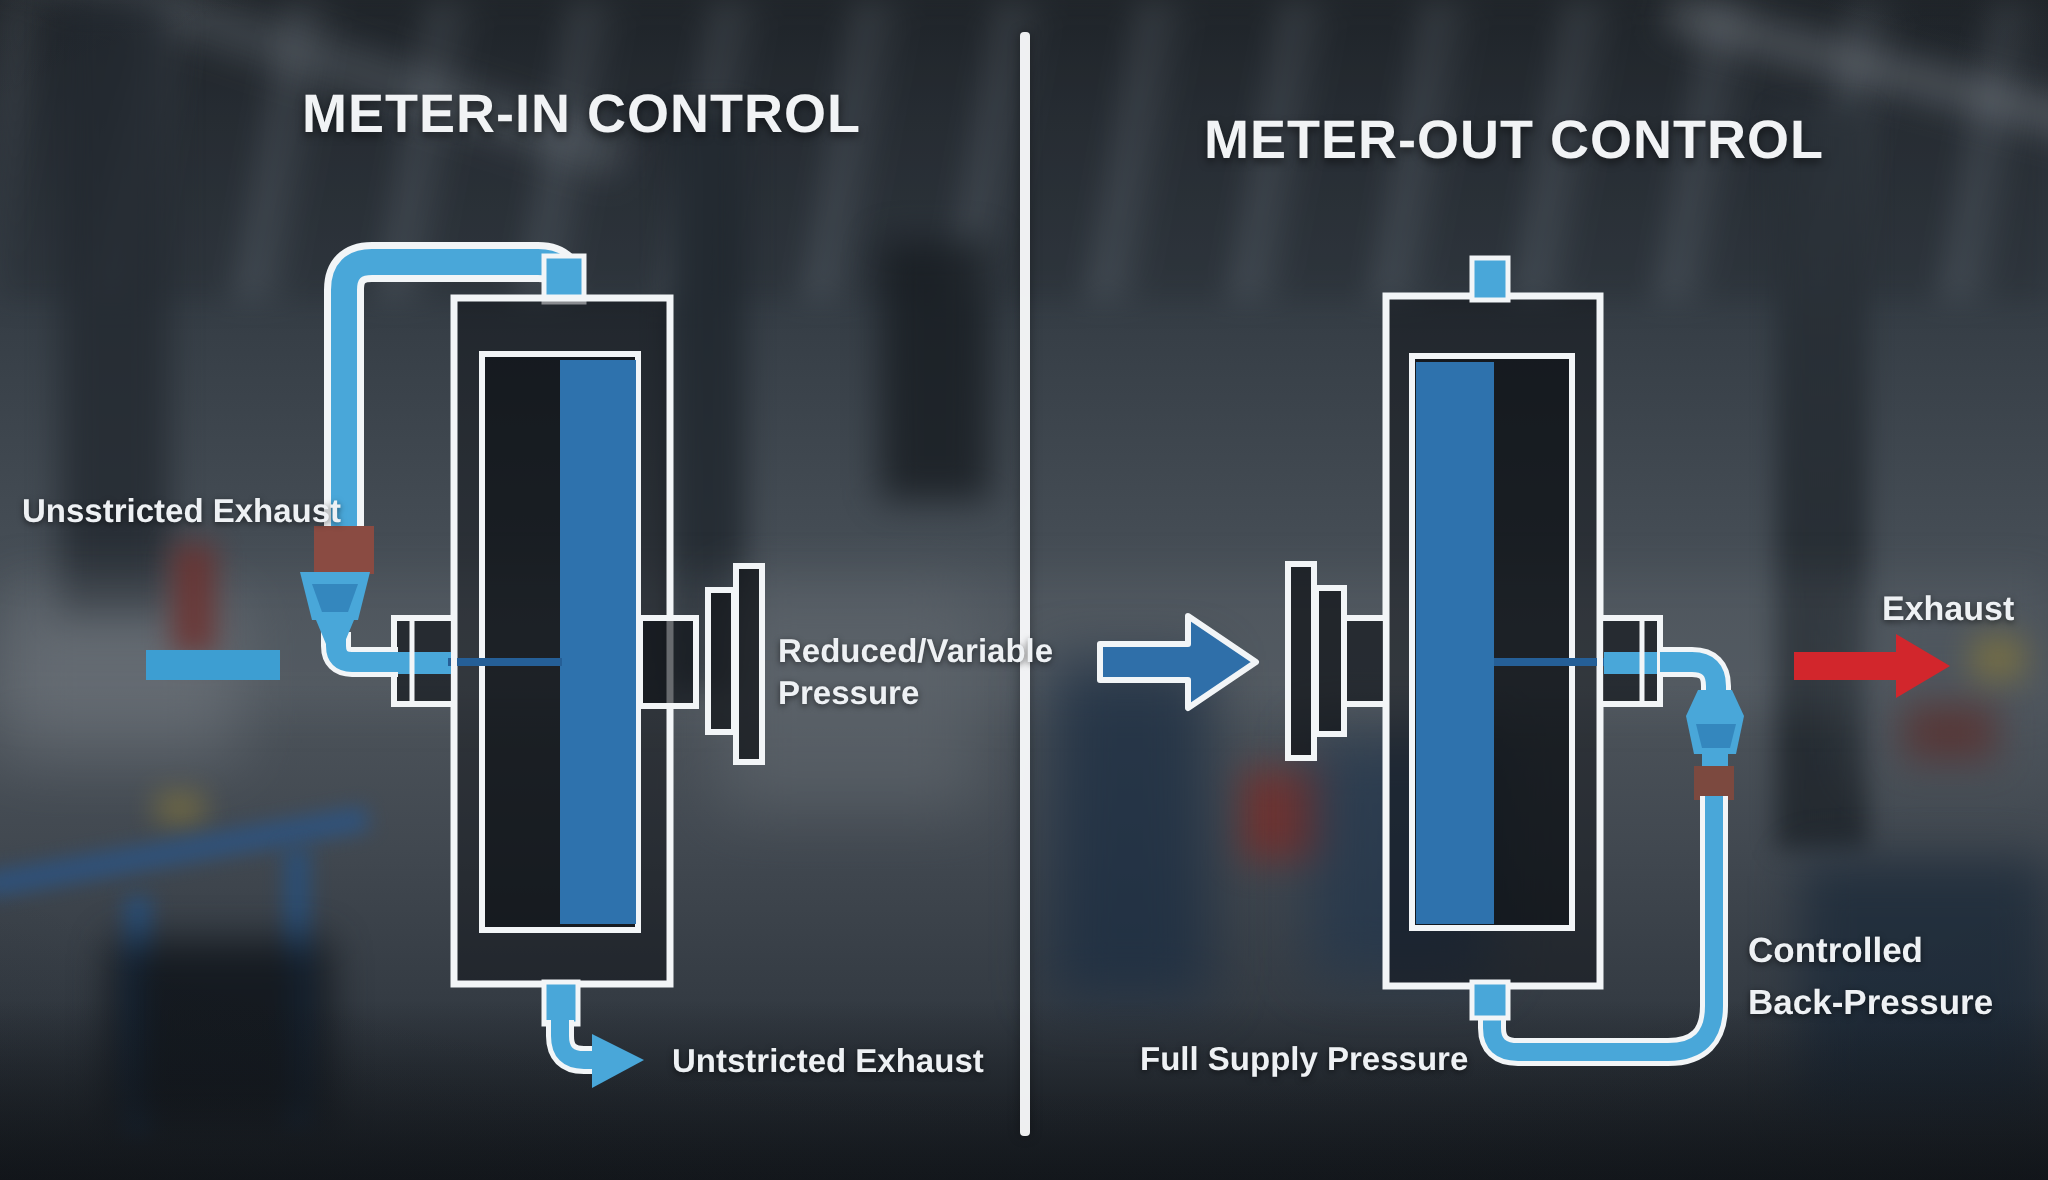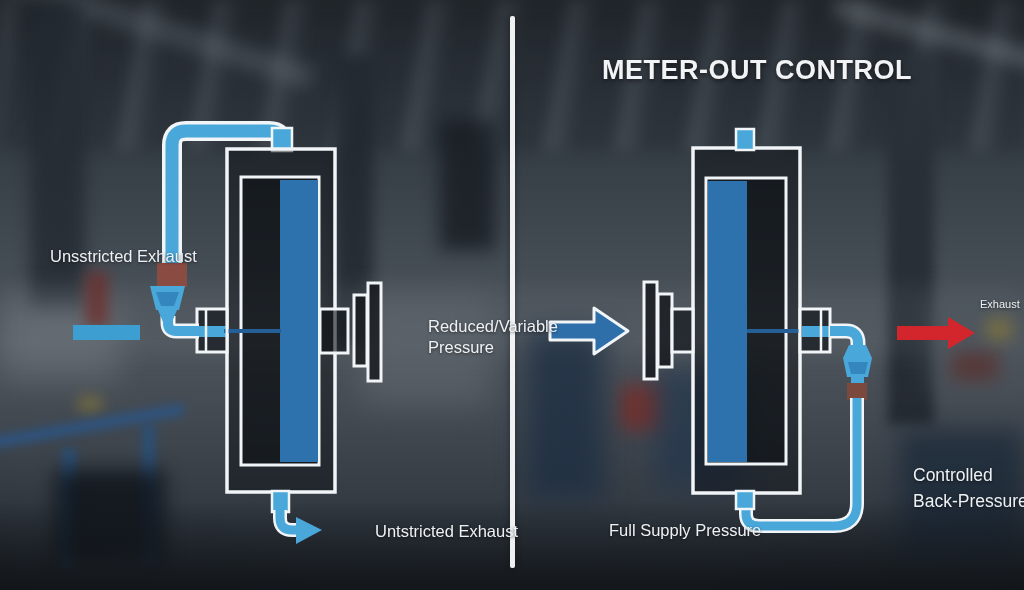--- a/index.html
+++ b/index.html
@@ -6,22 +6,22 @@
   .stage{
     position:relative;width:1024px;height:590px;overflow:hidden;
     font-family:"Liberation Sans","DejaVu Sans",sans-serif;
     background:linear-gradient(180deg,#22272c 0%,#2b3138 10%,#353d45 26%,#444c54 45%,#4d545b 58%,#414850 72%,#313840 88%,#272d33 100%);
   }
   .blob{position:absolute;}
   .vignette{position:absolute;inset:0;
     background:radial-gradient(120% 90% at 50% 42%, rgba(0,0,0,0) 55%, rgba(8,10,13,.40) 100%);}
   svg{position:absolute;left:0;top:0;}
   .label{
-    position:absolute;color:#eef1f4;font-size:16.5px;font-weight:400;
-    text-shadow:0 1px 3px rgba(0,0,0,.55);white-space:nowrap;line-height:21px;margin-left:39px;
+    position:absolute;color:#eef1f4;font-size:16.5px;font-weight:700;
+    text-shadow:0 1px 3px rgba(0,0,0,.55);white-space:nowrap;line-height:21px;
   }
   .title{
     position:absolute;color:#f1f3f5;font-size:27px;font-weight:700;letter-spacing:.5px;
     text-shadow:0 2px 4px rgba(0,0,0,.5);white-space:nowrap;
   }
   .divider{
     position:absolute;left:510px;top:16px;width:5px;height:552px;border-radius:2px;
     background:rgba(250,251,252,.95);box-shadow:0 0 6px rgba(0,0,0,.35);
   }
 </style>
@@ -136,33 +136,34 @@
         <path d="M857,398 V503 Q857,526 834,526 H759 Q746,526 746,514 V506" fill="none" stroke="#49a7d9" stroke-width="9"></path>
       </g>
       <rect x="736" y="491" width="18" height="18" fill="#49a7d9" stroke="#f2f5f7" stroke-width="2.5"></rect>
 
       <polygon points="897,326 948,326 948,317 975,333 948,349 948,340 897,340" fill="#d2262c"></polygon>
     </g>
   </svg>
 
   <div class="divider"></div>
 
+  <div class="title" style="left:151px;top:42px;">METER-IN CONTROL</div>
   <div class="title" style="left:602px;top:42px;margin-top:13px;">METER-OUT CONTROL</div>
 
   <div class="label" style="left:11px;top:246px;">Unsstricted Exhaust</div>
 
   <div class="label" style="left:336px;top:521px;">Untstricted Exhaust</div>
 
   <div class="label" style="left:389px;top:316px;">
     <div>Reduced/Variable</div>
     <div>Pressure</div>
   </div>
 
   <div class="label" style="left:570px;top:520px;">Full Supply Pressure</div>
 
   <div class="label" style="left:874px;top:462px;font-size:17.5px;line-height:26px;">
     <div>Controlled</div>
     <div>Back-Pressure</div>
   </div>
 
-  <div class="label" style="left:941px;top:294px;font-size:11px;">Exhaust</div>
+  <div class="label" style="left:941px;top:294px;font-size:17px;">Exhaust</div>
 
 </div>
 
 </body></html>

